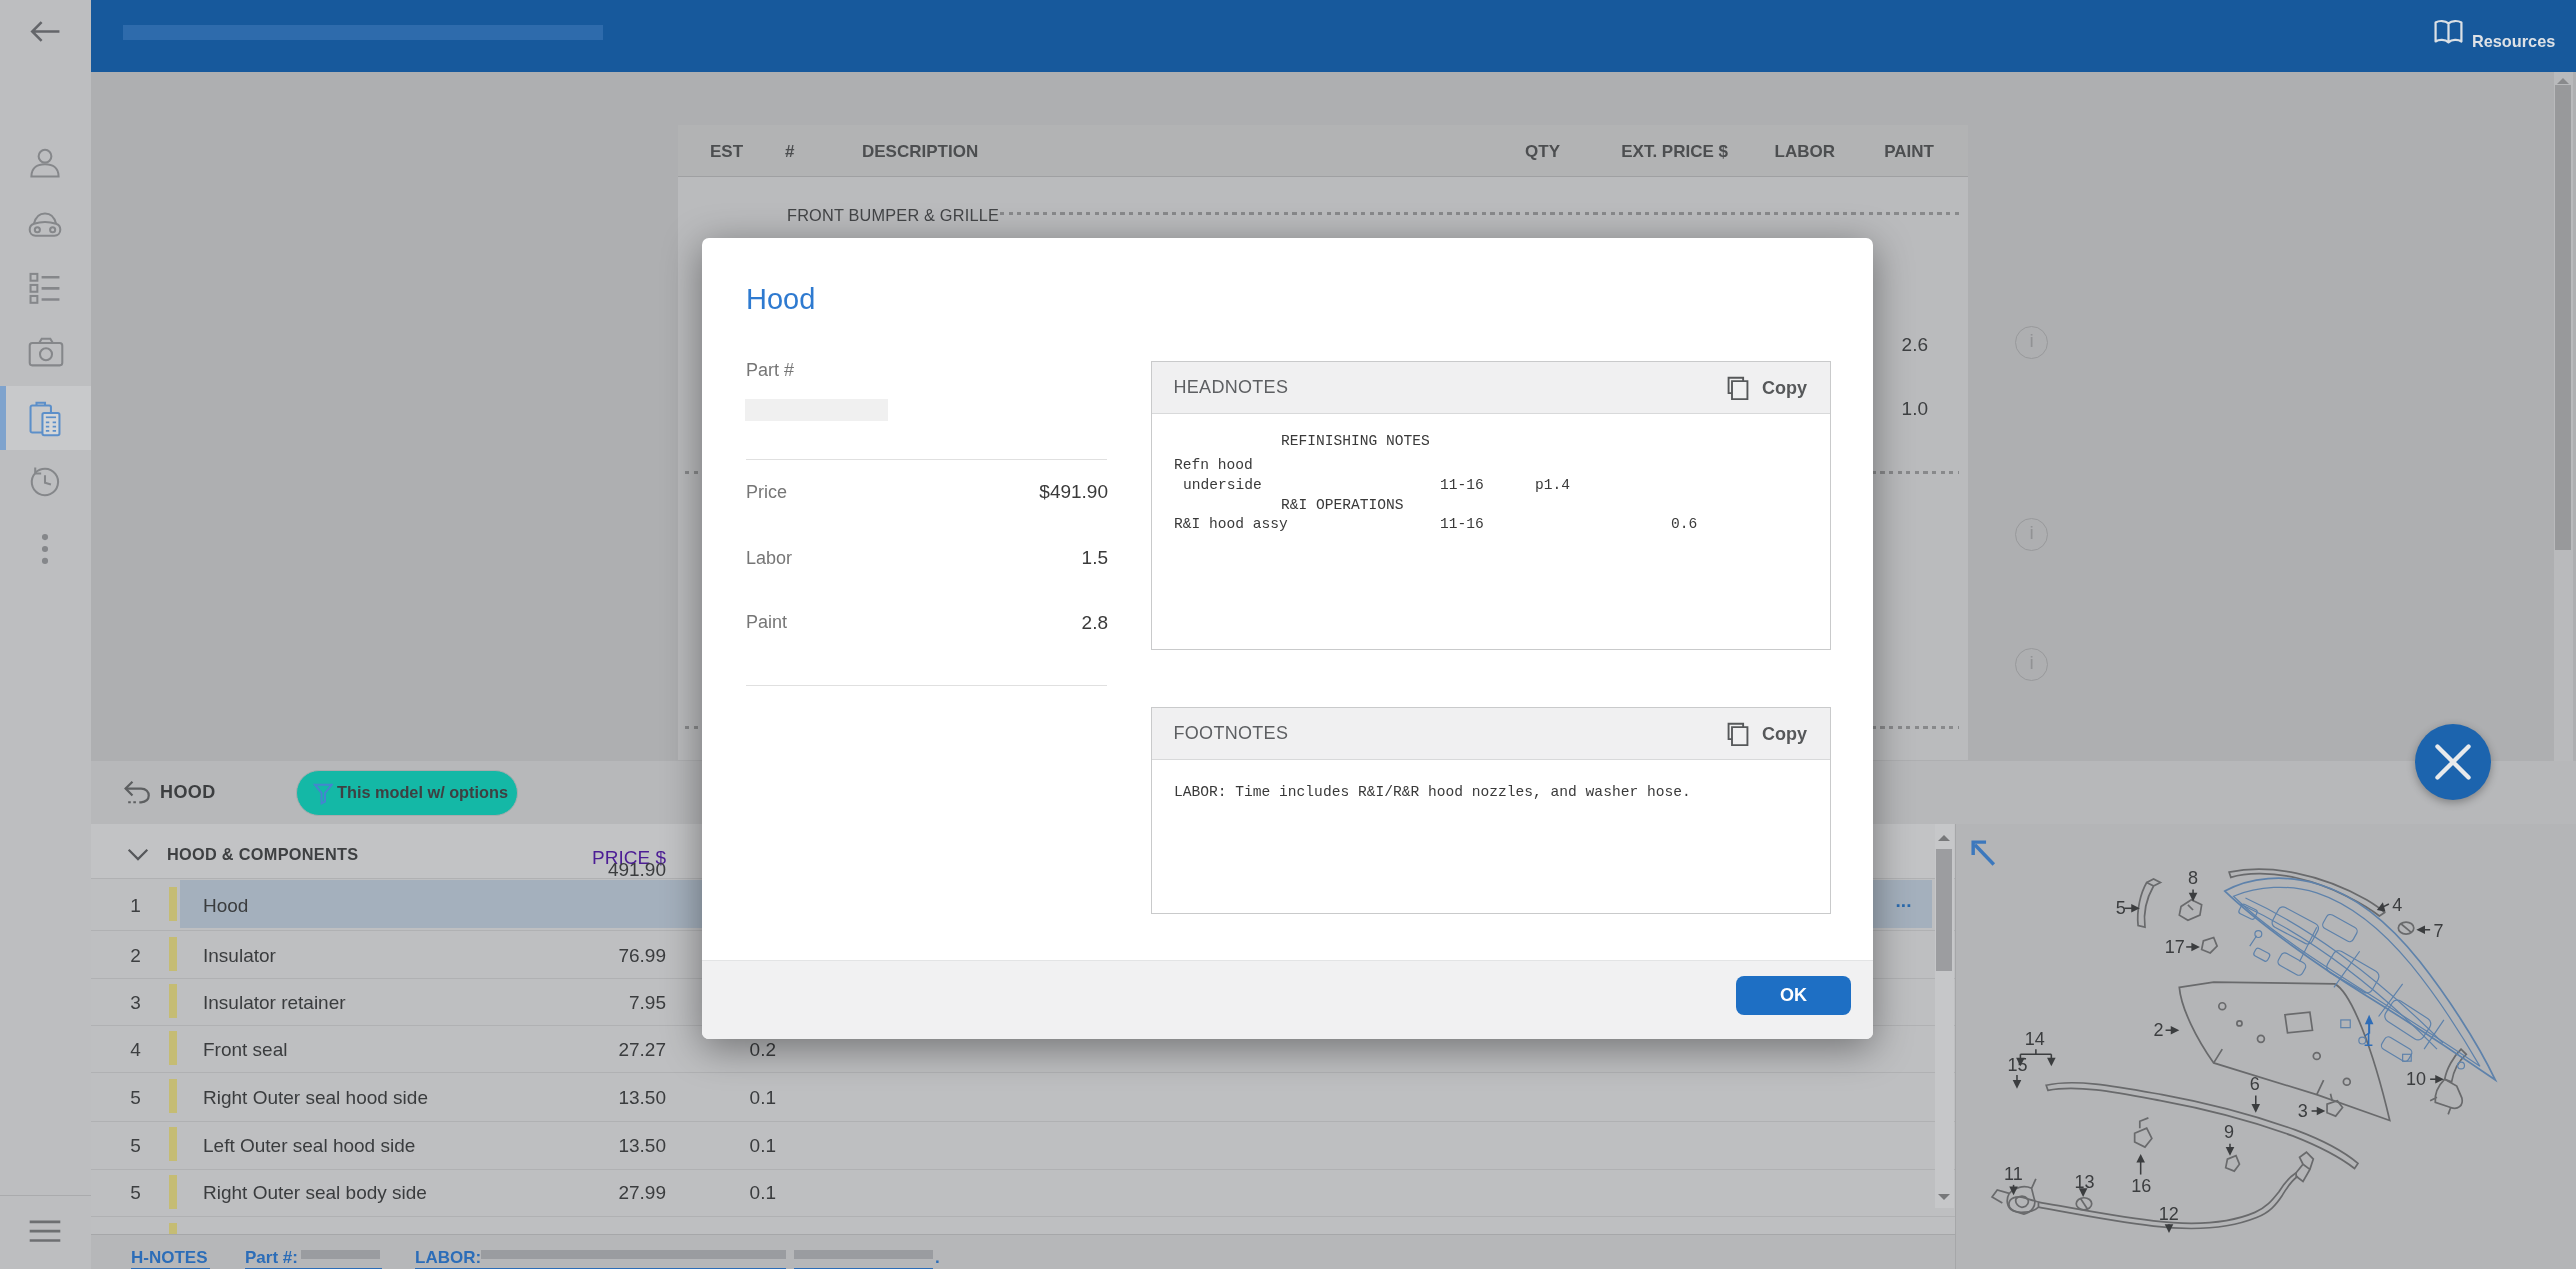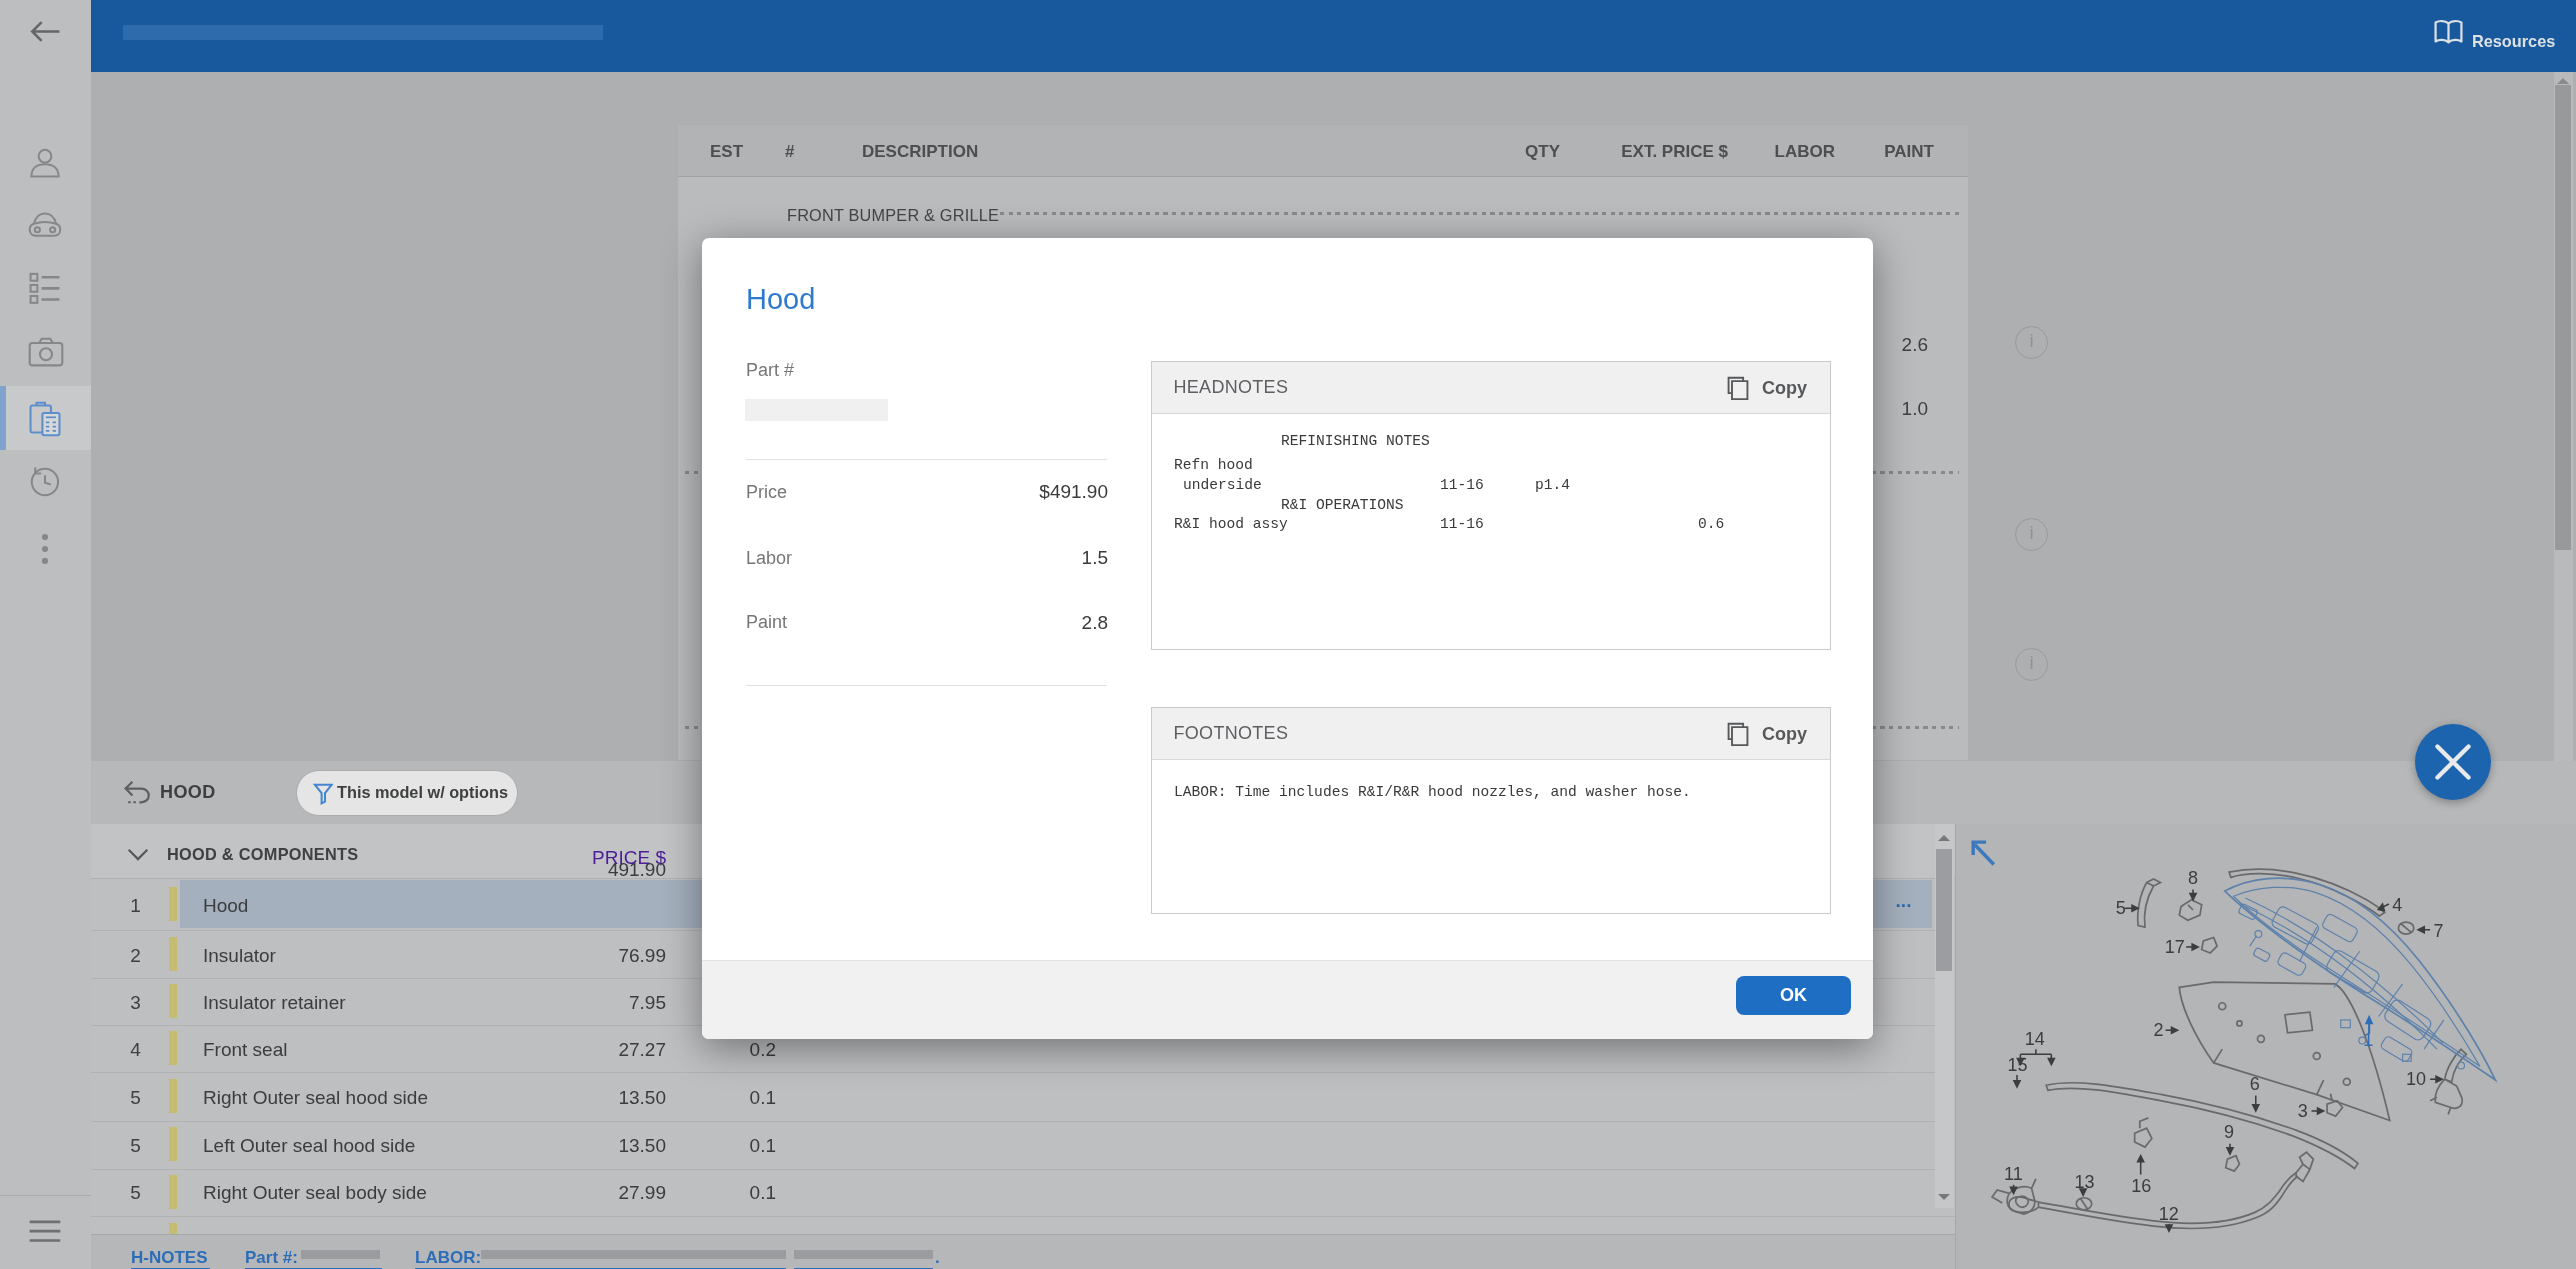--- a/index.html
+++ b/index.html
@@ -27,21 +27,21 @@
 #secrow { position:absolute; font-size:16.3px; font-weight:400; color:#434547; letter-spacing:0.2px; }
 .pval { position:absolute; font-size:19px; color:#3e4042; text-align:right; width:69px; }
 .info { position:absolute; left:2015px; width:33px; height:33px; border:1.7px solid #98999b; border-radius:50%; color:#919294; font-size:19px; text-align:center; line-height:28px; font-weight:400; }
 #mscroll { left:2554px; top:72px; width:19px; height:689px; background:#b9babc; }
 #mthumb { left:2555px; top:85px; width:15.5px; height:465px; background:#98999b; }
 #muparrow { left:2557px; top:78px; width:0; height:0; border-left:6px solid transparent; border-right:6px solid transparent; border-bottom:6.9px solid #898a8c; }
 
 
 #btoolbar { left:91px; top:761px; width:2485px; height:64px; background:#b7b8ba; }
 #btb-hood { left:160px; top:782px; font-size:18px; font-weight:700; color:#3c3e40; letter-spacing:0.4px; }
-#chip { left:296px; top:770px; width:222px; height:46px; background:#e5e5e5; border:0.9px solid #a9abad; border-radius:23px; }
+#chip { left:296px; top:770px; width:222px; height:46px; background:#14b8a6; border:0.9px solid #a9abad; border-radius:23px; }
 #chip span { position:absolute; left:40px; top:12px; font-size:16.3px; font-weight:700; color:#3e4042; white-space:nowrap; }
 #btable { left:91px; top:824px; width:1864px; height:410px; background:#bebfc1; }
 #btable-hdr { left:91px; top:824px; width:1864px; height:54px; background:#c2c3c5; }
 #bt-title { left:167px; top:845px; font-size:16.3px; font-weight:700; color:#3e4042; letter-spacing:0.3px; }
 #bt-price { left:580px; top:847px; width:86px; font-size:19px; color:#4c1d95; text-align:right; }
 .brow-sep { position:absolute; left:91px; width:1864px; height:0.9px; background:#b0b1b3; }
 .bnum { position:absolute; left:112px; width:47px; text-align:center; font-size:19px; color:#3d3f41; }
 .ybar { position:absolute; left:169px; width:7.7px; background:#c5bc74; }
 .bname { position:absolute; left:203px; font-size:19px; color:#3a3c3e; }
 .bprice { position:absolute; left:529px; width:137px; text-align:right; font-size:19px; color:#3a3c3e; }
@@ -393,21 +393,21 @@
     </div>
   </div>
   <div class="mono" style="left:579px; top:193px;">REFINISHING NOTES</div>
   <div class="mono" style="left:472px; top:217px;">Refn hood</div>
   <div class="mono" style="left:481px; top:237px;">underside</div>
   <div class="mono" style="left:738px; top:237px;">11-16</div>
   <div class="mono" style="left:833px; top:237px;">p1.4</div>
   <div class="mono" style="left:579px; top:257px;">R&amp;I OPERATIONS</div>
   <div class="mono" style="left:472px; top:276px;">R&amp;I hood assy</div>
   <div class="mono" style="left:738px; top:276px;">11-16</div>
-  <div class="mono" style="left:996px; top:276px;">0.6</div>
+  <div class="mono" style="left:969px; top:276px;">0.6</div>
 
   <div class="nbox" style="top:469px; height:207px;">
     <div class="nhead">
       <span class="t">FOOTNOTES</span>
       <svg width="24" height="26" viewBox="0 0 28 30" fill="none" stroke="#56585a" stroke-width="2.2">
         <path d="M6 21 L3 21 L3 3 L20 3 L20 6 M7 7 L25 7 L25 28 L7 28 Z"></path>
       </svg>
       <span class="c">Copy</span>
     </div>
   </div>

